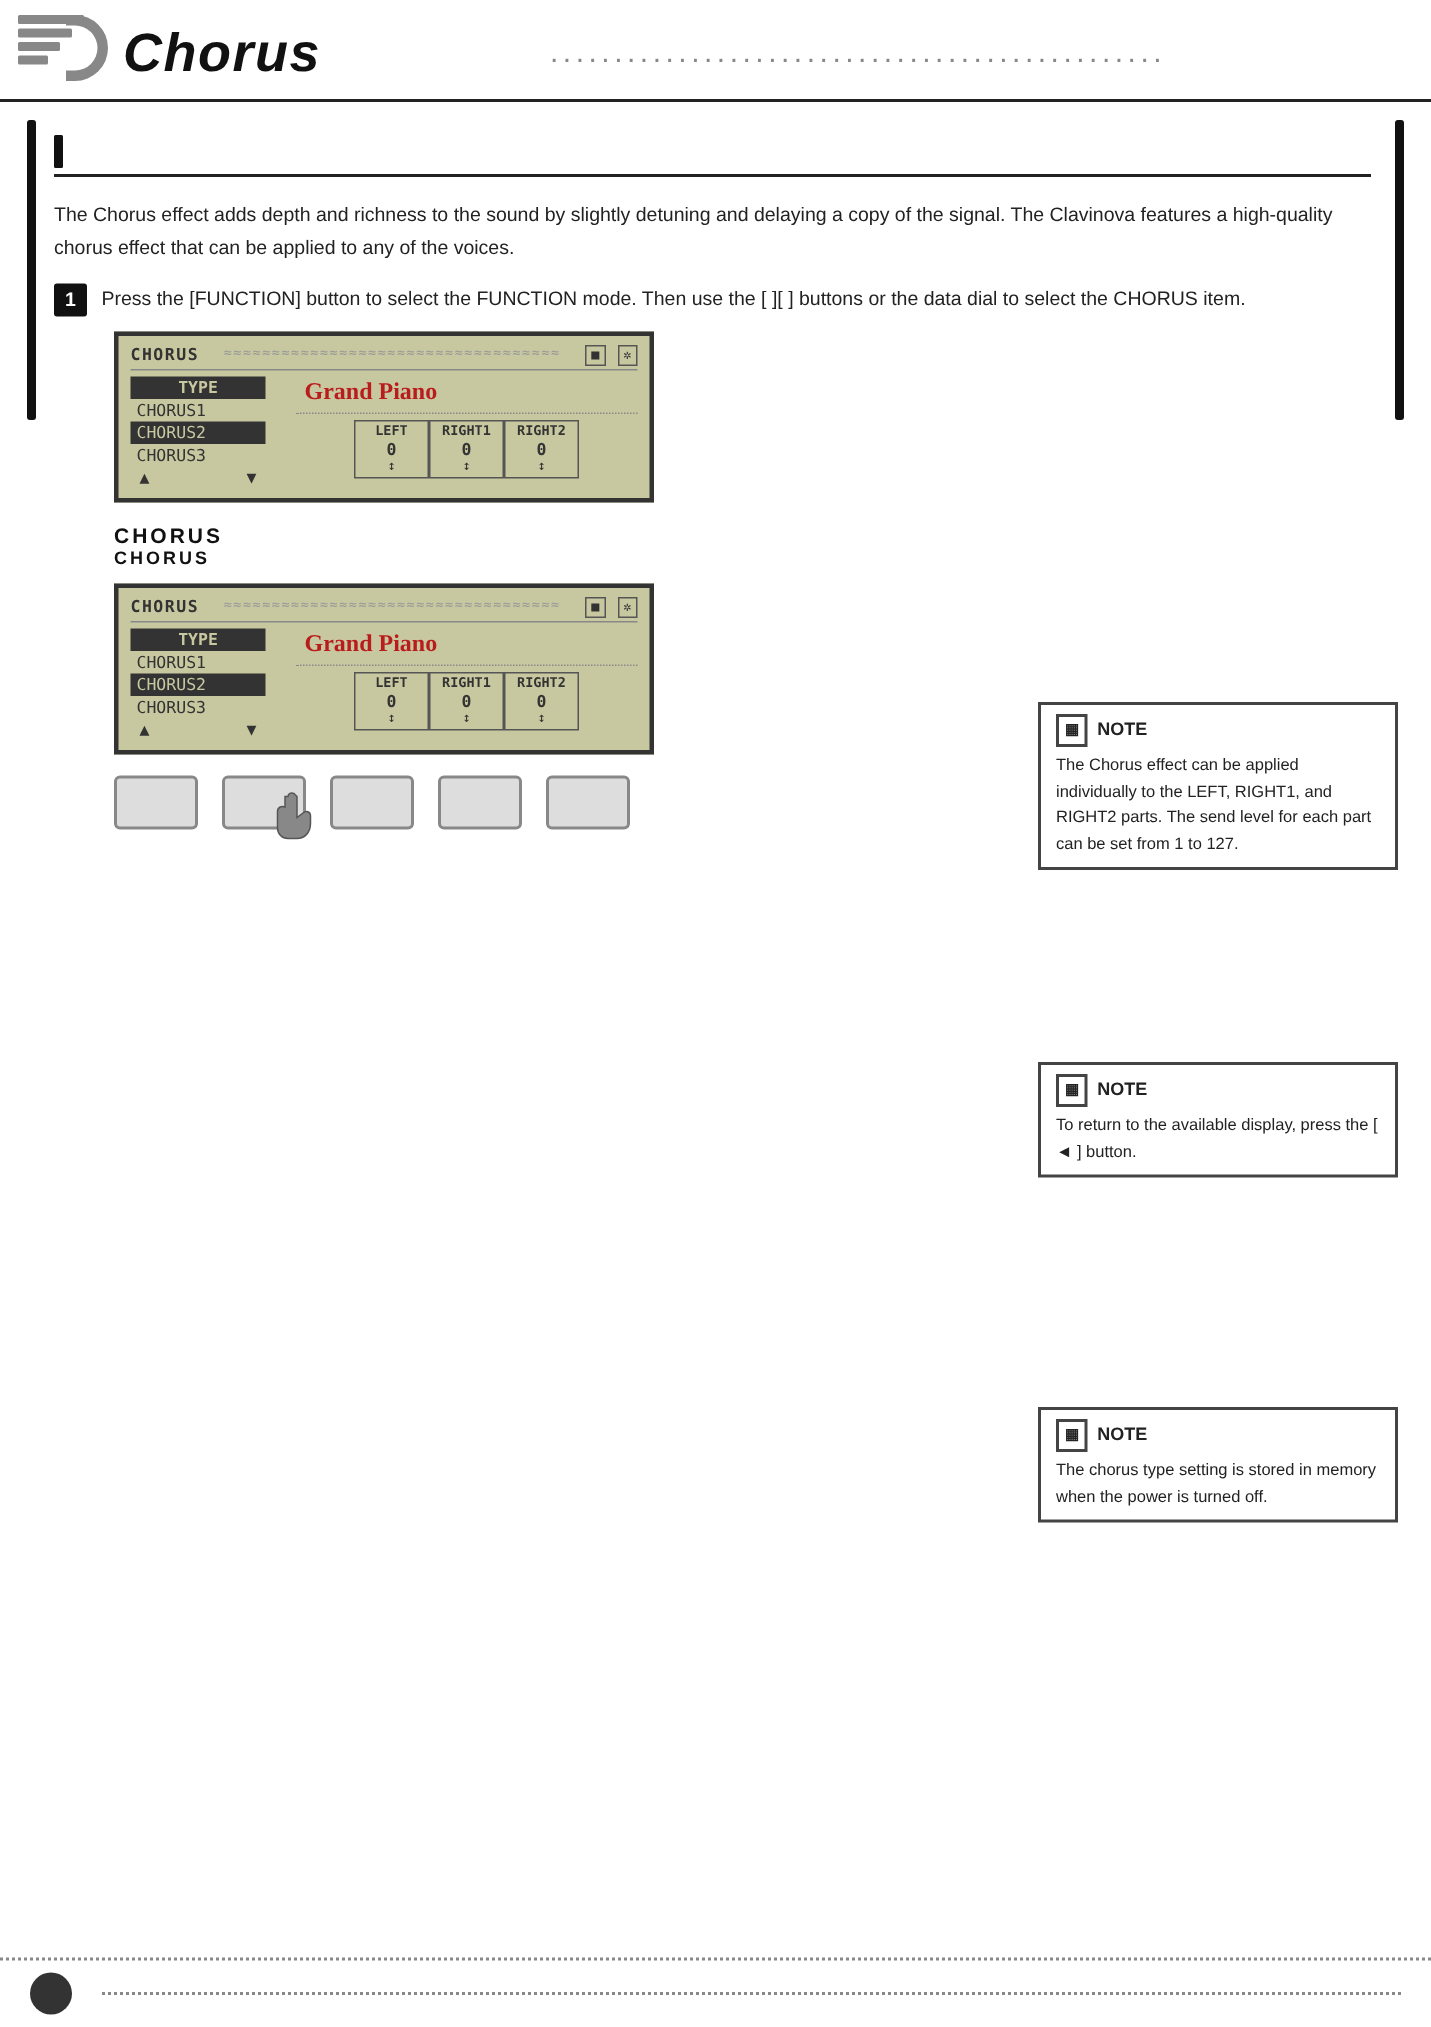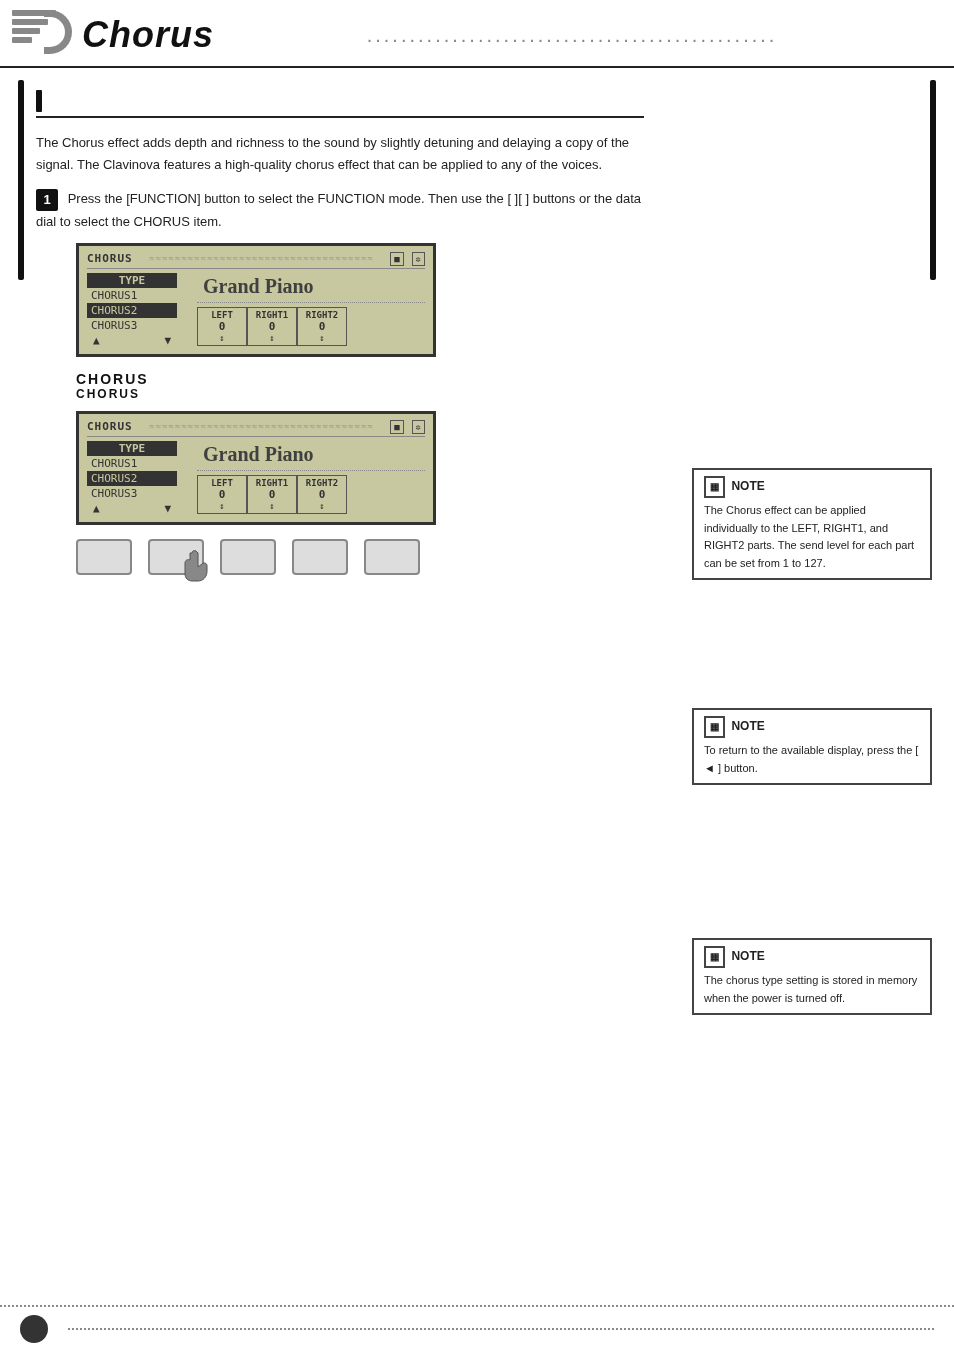--- a/index.html
+++ b/index.html
@@ -214,31 +214,31 @@
       display: flex;
       justify-content: space-between;
       font-size: 11px;
       color: #333;
       padding: 1px 6px;
     }
     .lcd-right {
       flex: 1;
     }
     .lcd-voice-name {
-      font-size: 20px;
+      font-size: 16px;
       font-weight: bold;
       font-family: serif;
-      color: #404040;
+      color: #b91c1c;
       padding: 2px 6px 4px 6px;
       border-bottom: 1px dotted #888;
       margin-bottom: 4px;
     }
     .lcd-part-row {
       display: flex;
-      justify-content: flex-start;
+      justify-content: center;
       font-size: 10px;
       color: #333;
     }
     .lcd-part {
       text-align: center;
       border: 1px solid #555;
       padding: 2px 4px;
       min-width: 50px;
     }
     .lcd-part-label {
@@ -289,20 +289,21 @@
       position: relative;
     }
 
     
     .arrow-right { font-size: 14px; }
 
     
     .main-layout {
       display: flex;
       padding: 0 0 0 0;
+      flex-direction: column;
     }
     .main-left {
       flex: 1;
       padding-right: 20px;
     }
     .main-right {
       width: 270px;
     }
 
     .page-bottom {

